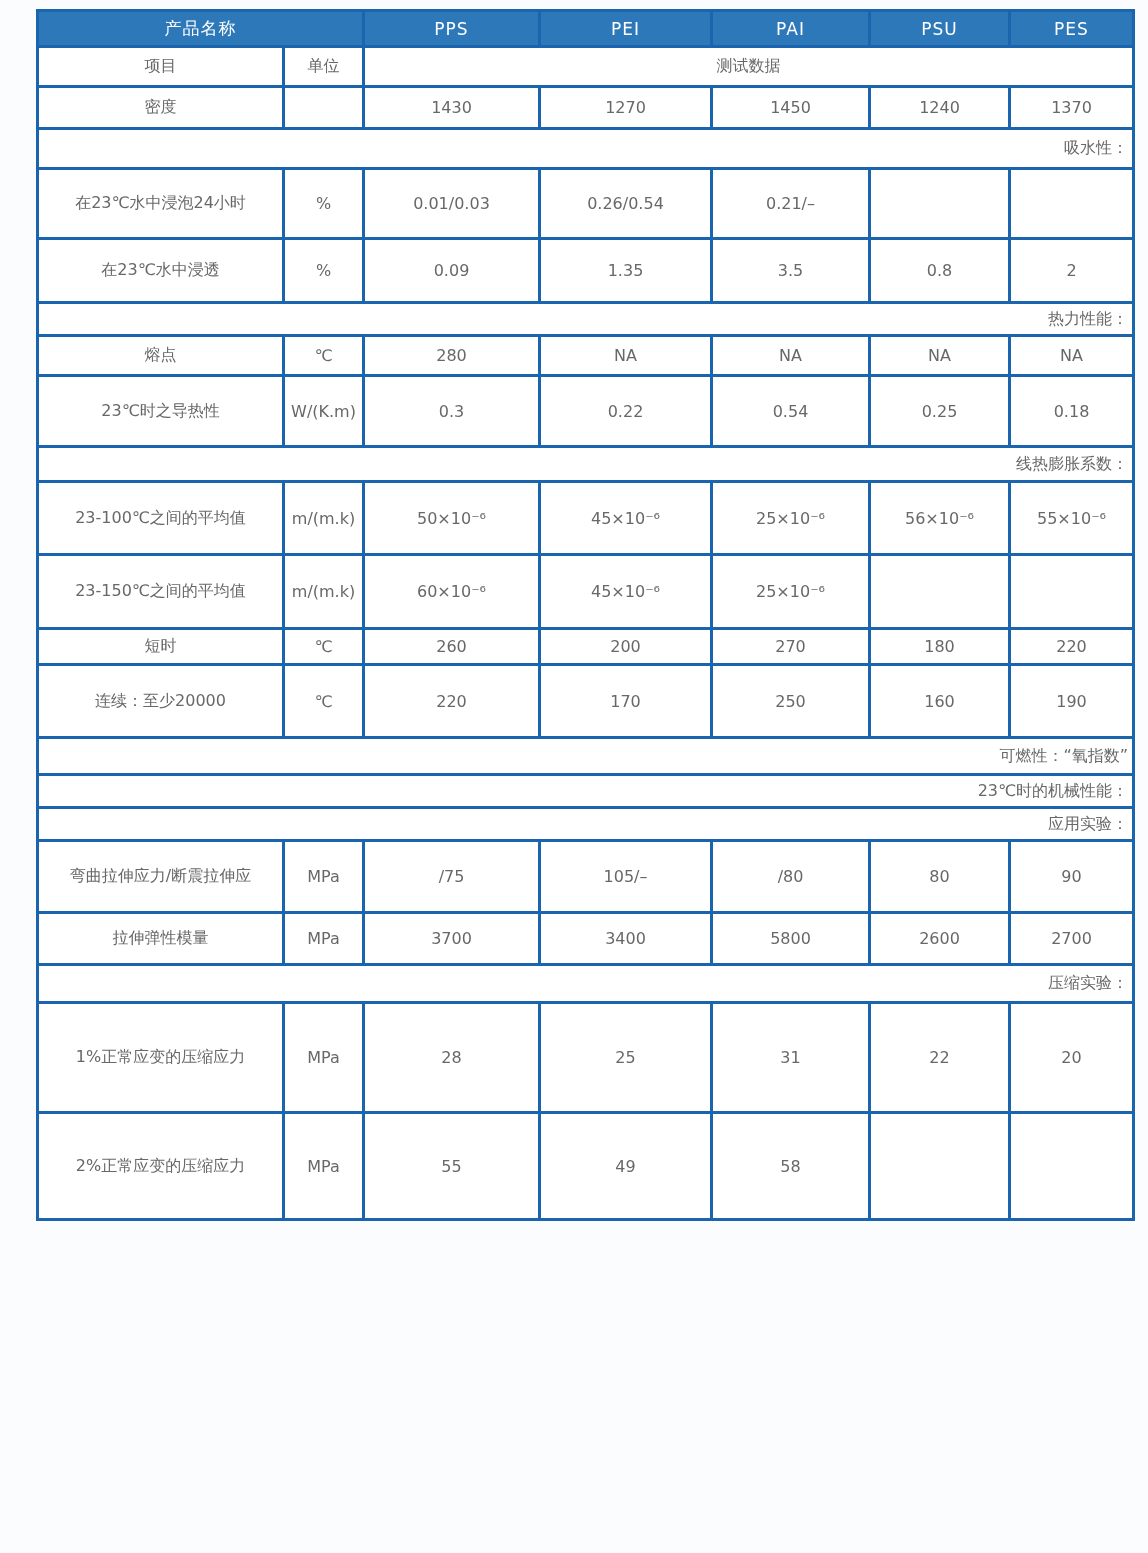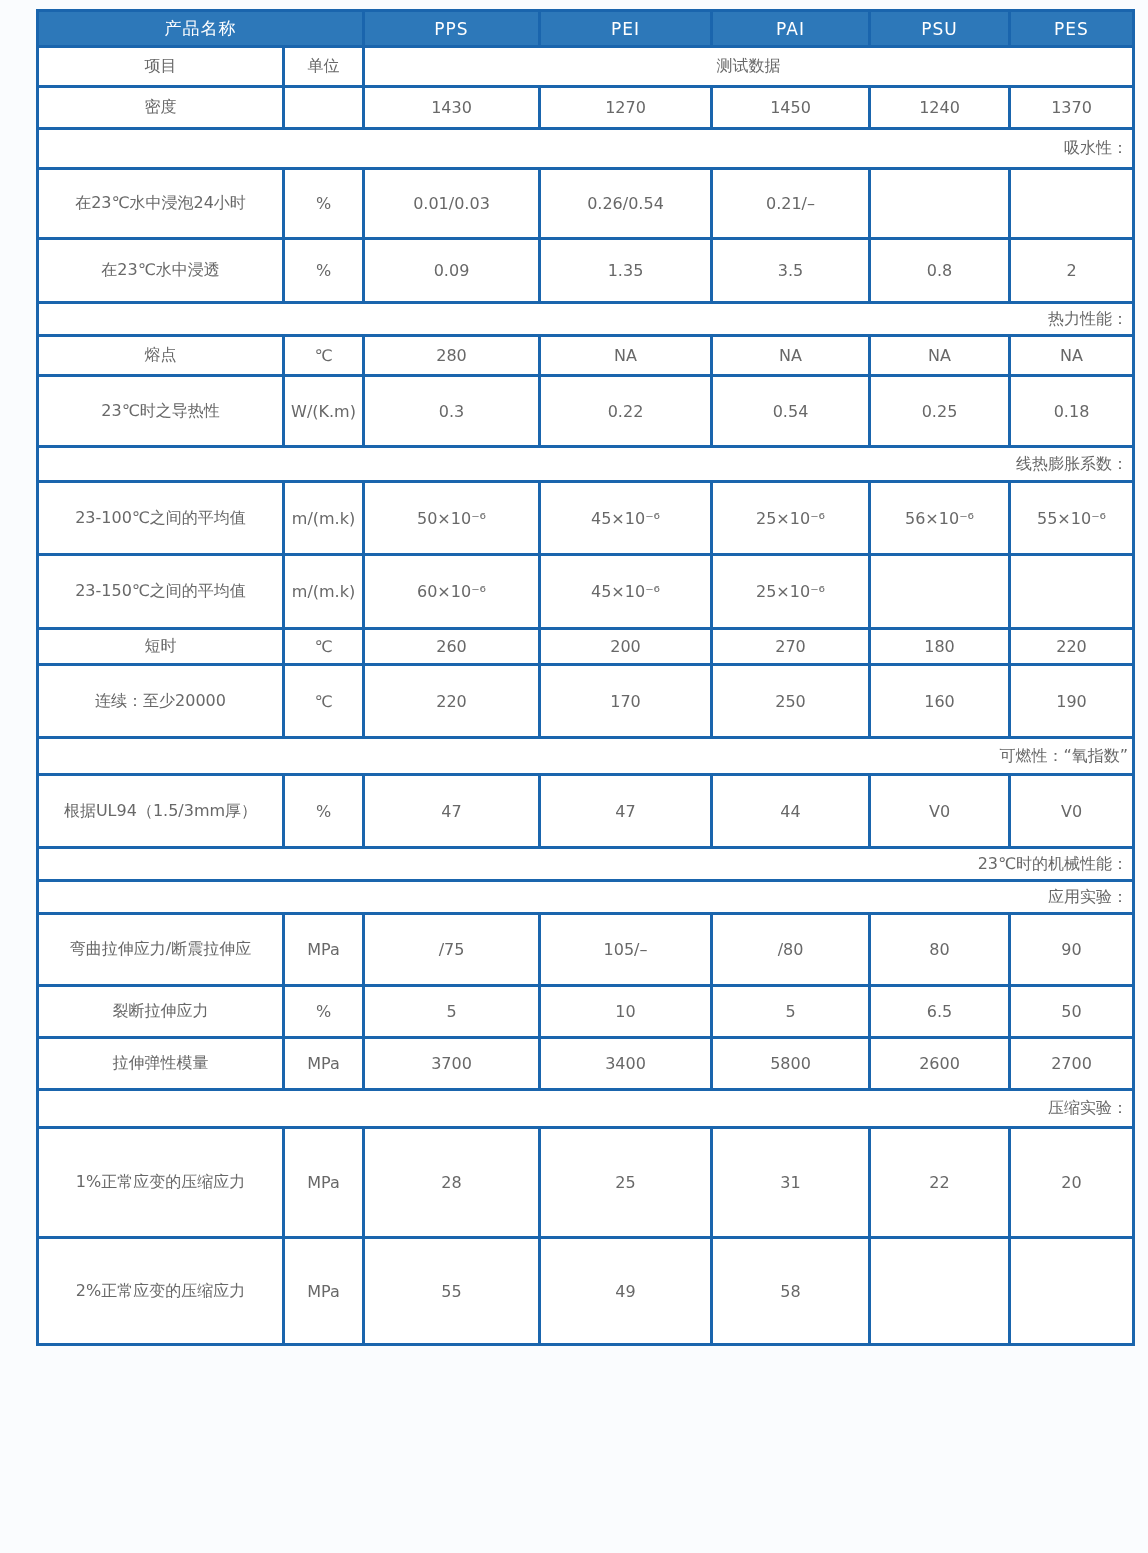--- a/index.html
+++ b/index.html
@@ -180,57 +180,39 @@
       <td>170</td>
       <td>250</td>
       <td>160</td>
       <td>190</td>
     </tr>
 
     <tr style="height:37px">
       <td colspan="7" class="section">可燃性：“氧指数”</td>
     </tr>
 
-    <tr style="height:73px">
-      <td>根据UL94（1.5/3mm厚）</td>
-      <td>%</td>
-      <td>47</td>
-      <td>47</td>
-      <td>44</td>
-      <td>V0</td>
-      <td>V0</td>
-    </tr>
 
     <tr style="height:33px">
       <td colspan="7" class="section">23℃时的机械性能：</td>
     </tr>
 
     <tr style="height:33px">
       <td colspan="7" class="section">应用实验：</td>
     </tr>
 
     <tr style="height:72px">
       <td>弯曲拉伸应力/断震拉伸应</td>
       <td>MPa</td>
       <td>/75</td>
       <td>105/–</td>
       <td>/80</td>
       <td>80</td>
       <td>90</td>
     </tr>
 
-    <tr style="height:52px">
-      <td>裂断拉伸应力</td>
-      <td>%</td>
-      <td>5</td>
-      <td>10</td>
-      <td>5</td>
-      <td>6.5</td>
-      <td>50</td>
-    </tr>
 
     <tr style="height:52px">
       <td>拉伸弹性模量</td>
       <td>MPa</td>
       <td>3700</td>
       <td>3400</td>
       <td>5800</td>
       <td>2600</td>
       <td>2700</td>
     </tr>

